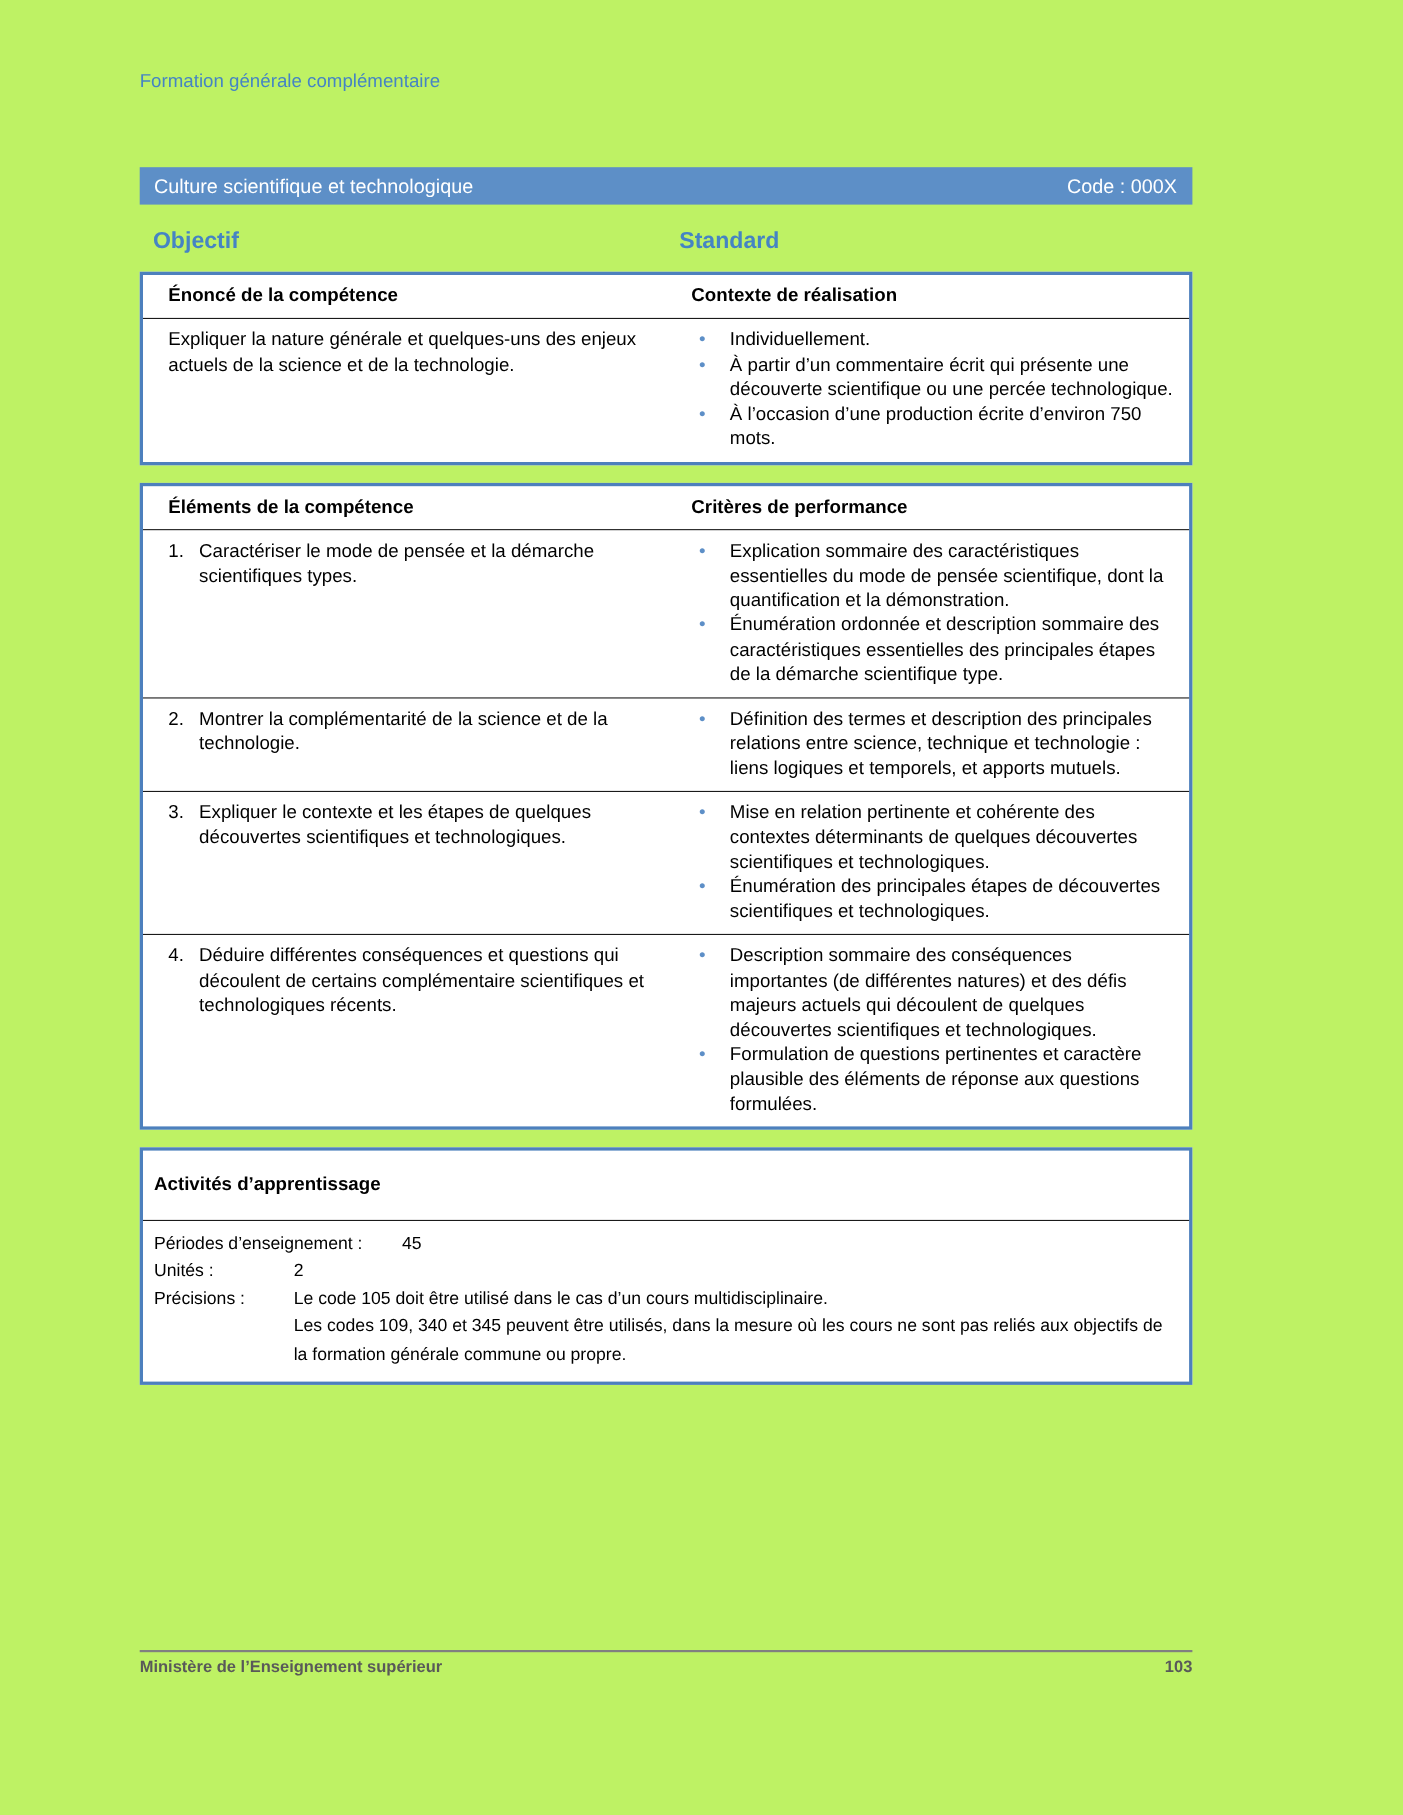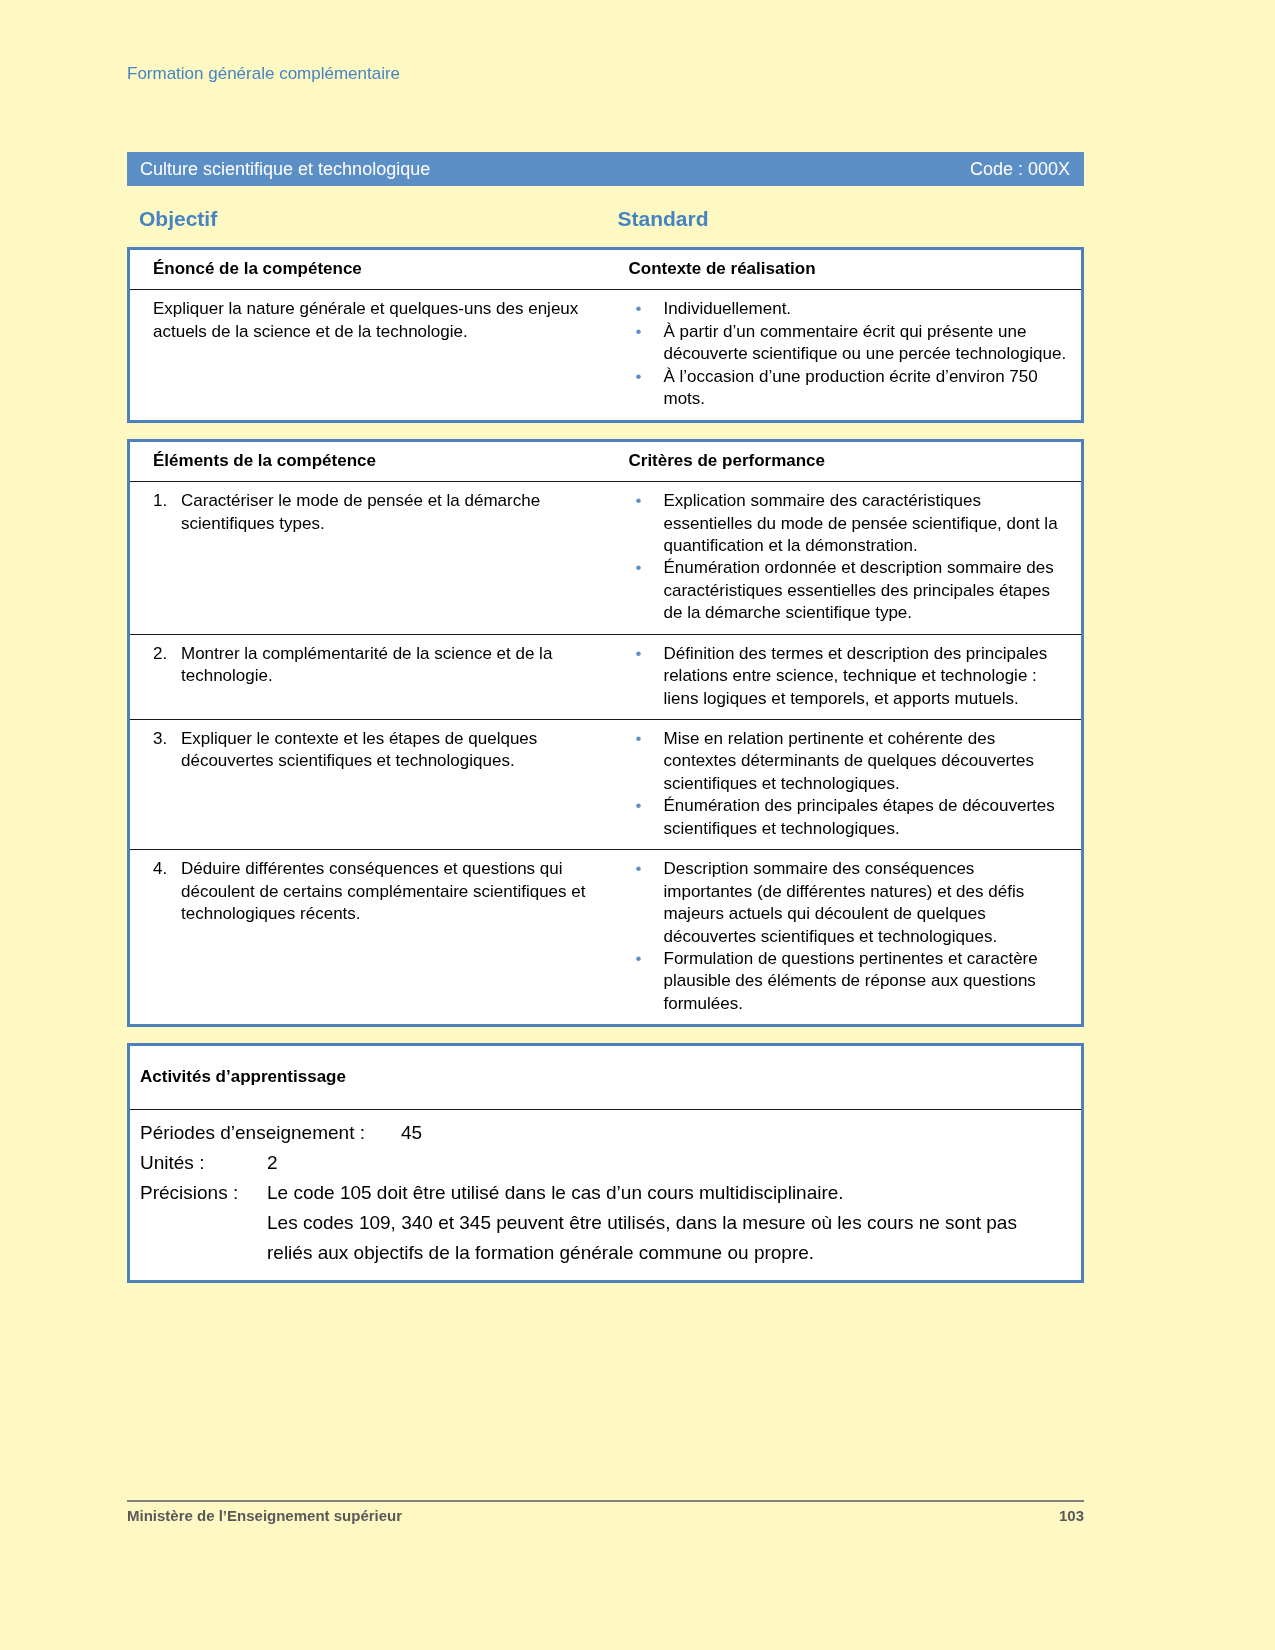--- a/index.html
+++ b/index.html
@@ -1,17 +1,17 @@
 <!DOCTYPE html>
 <html><head>
 <meta charset="utf-8">
 <style>
   html, body { margin: 0; padding: 0; }
   body { background: #ffffff; font-family: "Liberation Sans", sans-serif; color: #000; }
-  .page { position: relative; width: 1275px; height: 1650px; background: #fef9c3; overflow: hidden; }
+  .page { position: relative; width: 1275px; height: 1650px; background: #bef264; overflow: hidden; }
   .content { position: absolute; left: 127px; top: 0; width: 957px; }
 
   .doc-header { margin-top: 64px; color: #4584c4; font-size: 17px; }
 
   .banner { margin-top: 68px; height: 34px; background: #5d8fc7; color: #fff; font-size: 18px;
             display: flex; align-items: center; justify-content: space-between; padding: 0 14px 0 13px; }
 
   .col-heads { display: grid; grid-template-columns: 1fr 1fr; margin-top: 21px; }
   .col-heads > div { font-size: 21px; font-weight: bold; color: #4584c4; padding-left: 12px; }
 
@@ -20,21 +20,21 @@
   .t-row + .t-row { border-top: 1px solid #1a1a1a; }
   .hdr { font-weight: bold; }
   .cell { padding: 8px 14px 9px 23px; }
   .numrow { display: flex; }
   .num { flex: 0 0 28px; }
   ul.blist { list-style: none; margin: 0; padding: 0 0 0 7px; }
   ul.blist li { display: flex; }
   .blt { flex: 0 0 28px; color: #5d8fc7; }
 
   .act-title { font-weight: bold; font-size: 17px; padding: 20px 10px; border-bottom: 1px solid #1a1a1a; }
-  .act-body { padding: 8px 14px 12px 10px; font-size: 19px; line-height: 1.58; }
+  .act-body { padding: 8px 14px 12px 10px; font-size: 16px; line-height: 1.58; }
   .act-row { display: flex; }
   .act-label { flex: 0 0 auto; min-width: 127px; white-space: nowrap; }
   .ml36 { margin-left: 36px; }
 
   .footer { position: absolute; left: 127px; top: 1500px; width: 957px; border-top: 2px solid #808080;
             padding-top: 5px; display: flex; justify-content: space-between;
             font-size: 15px; font-weight: bold; color: #595959; }
 </style>
 </head>
 <body>

